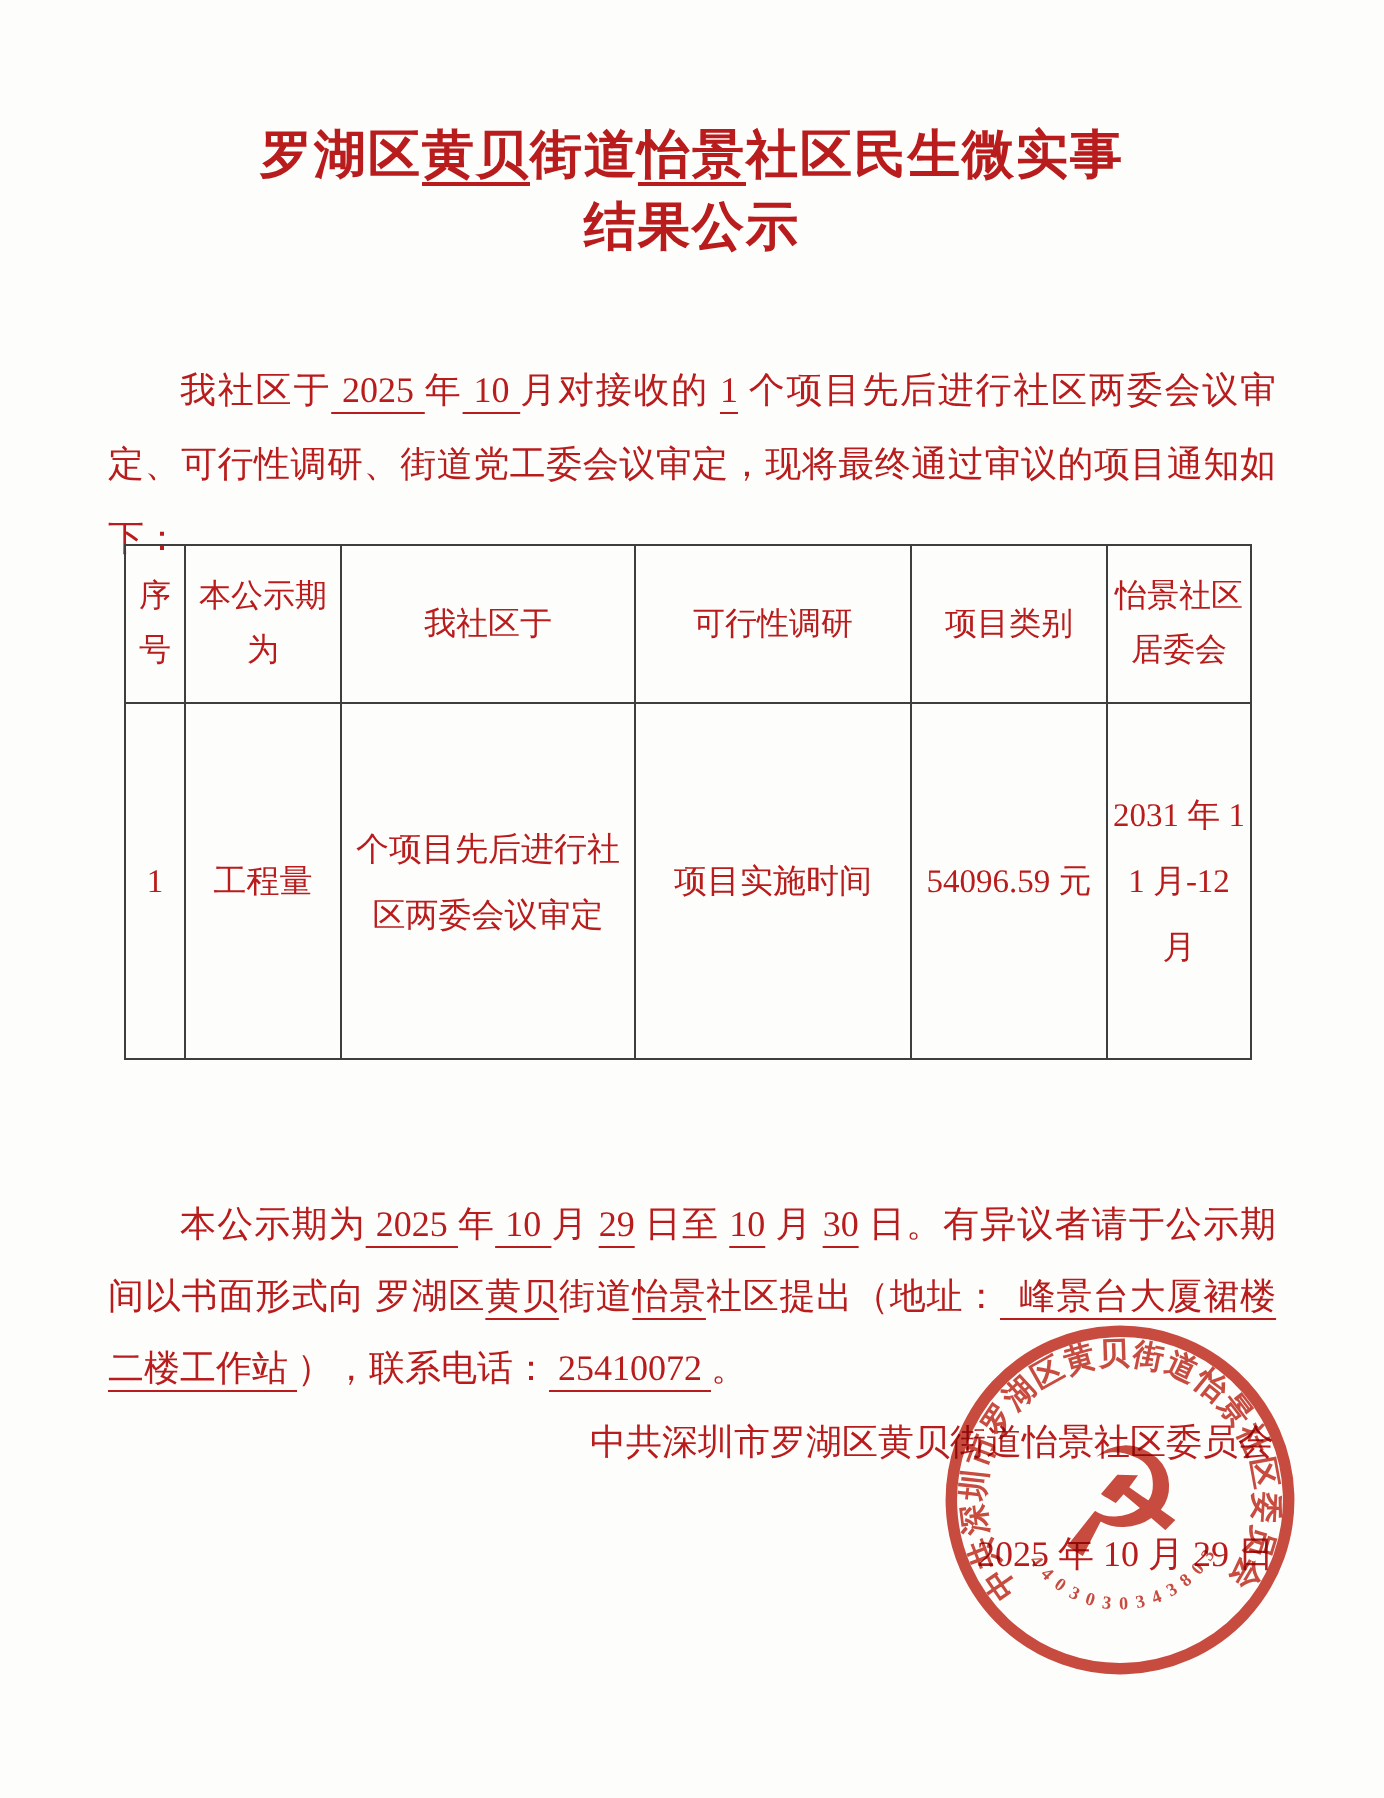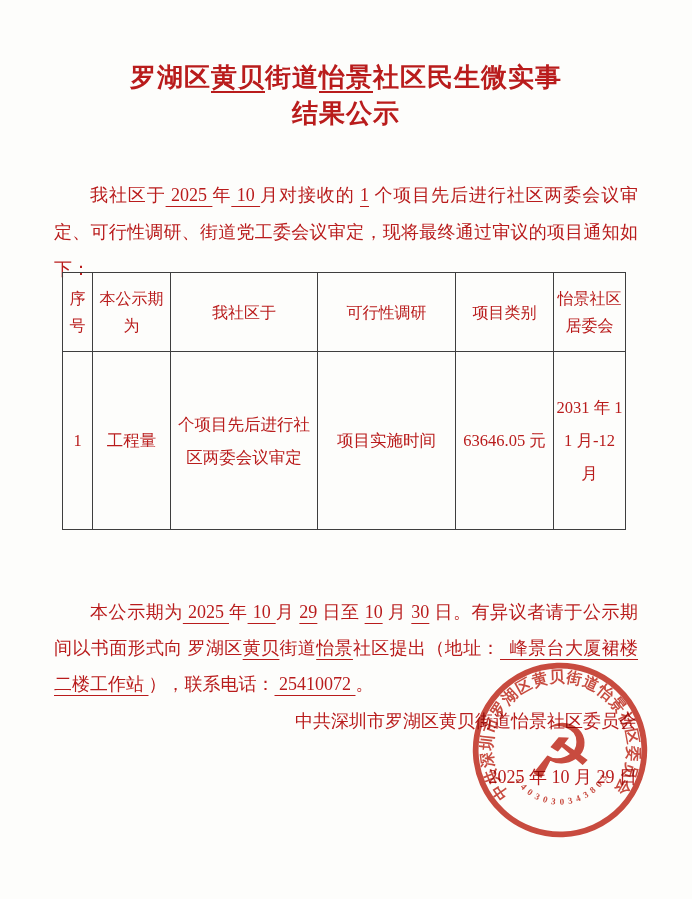--- a/index.html
+++ b/index.html
@@ -90,21 +90,21 @@
         <th>项目类别</th>
         <th>怡景社区居委会</th>
       </tr>
     </thead>
     <tbody>
       <tr>
         <td>1</td>
         <td>工程量</td>
         <td>个项目先后进行社区两委会议审定</td>
         <td>项目实施时间</td>
-        <td>63646.05 元</td>
+        <td>54096.59 元</td>
         <td>2031 年 11 月-12 月</td>
       </tr>
     </tbody>
   </table>
 
   <p class="para p2"><span>本公示期为</span><span class="u">&nbsp;2025&nbsp;</span><span>年</span><span class="u">&nbsp;10&nbsp;</span><span>月 </span><span class="u">29</span><span> 日至 </span><span class="u">10</span><span> 月 </span><span class="u">30</span><span> 日。有异议者请于公示期间以书面形式向 罗湖区</span><span class="u">黄贝</span><span>街道</span><span class="u">怡景</span><span>社区提出（地址：</span><span class="u">&nbsp;&nbsp;峰景台大厦裙楼二楼工作站&nbsp;</span><span>），联系电话：</span><span class="u">&nbsp;25410072&nbsp;</span><span>。</span></p>
 
   <div class="sign">
     <div>中共深圳市罗湖区黄贝街道怡景社区委员会</div>
     <div class="date">2025 年 10 月 29 日</div>

